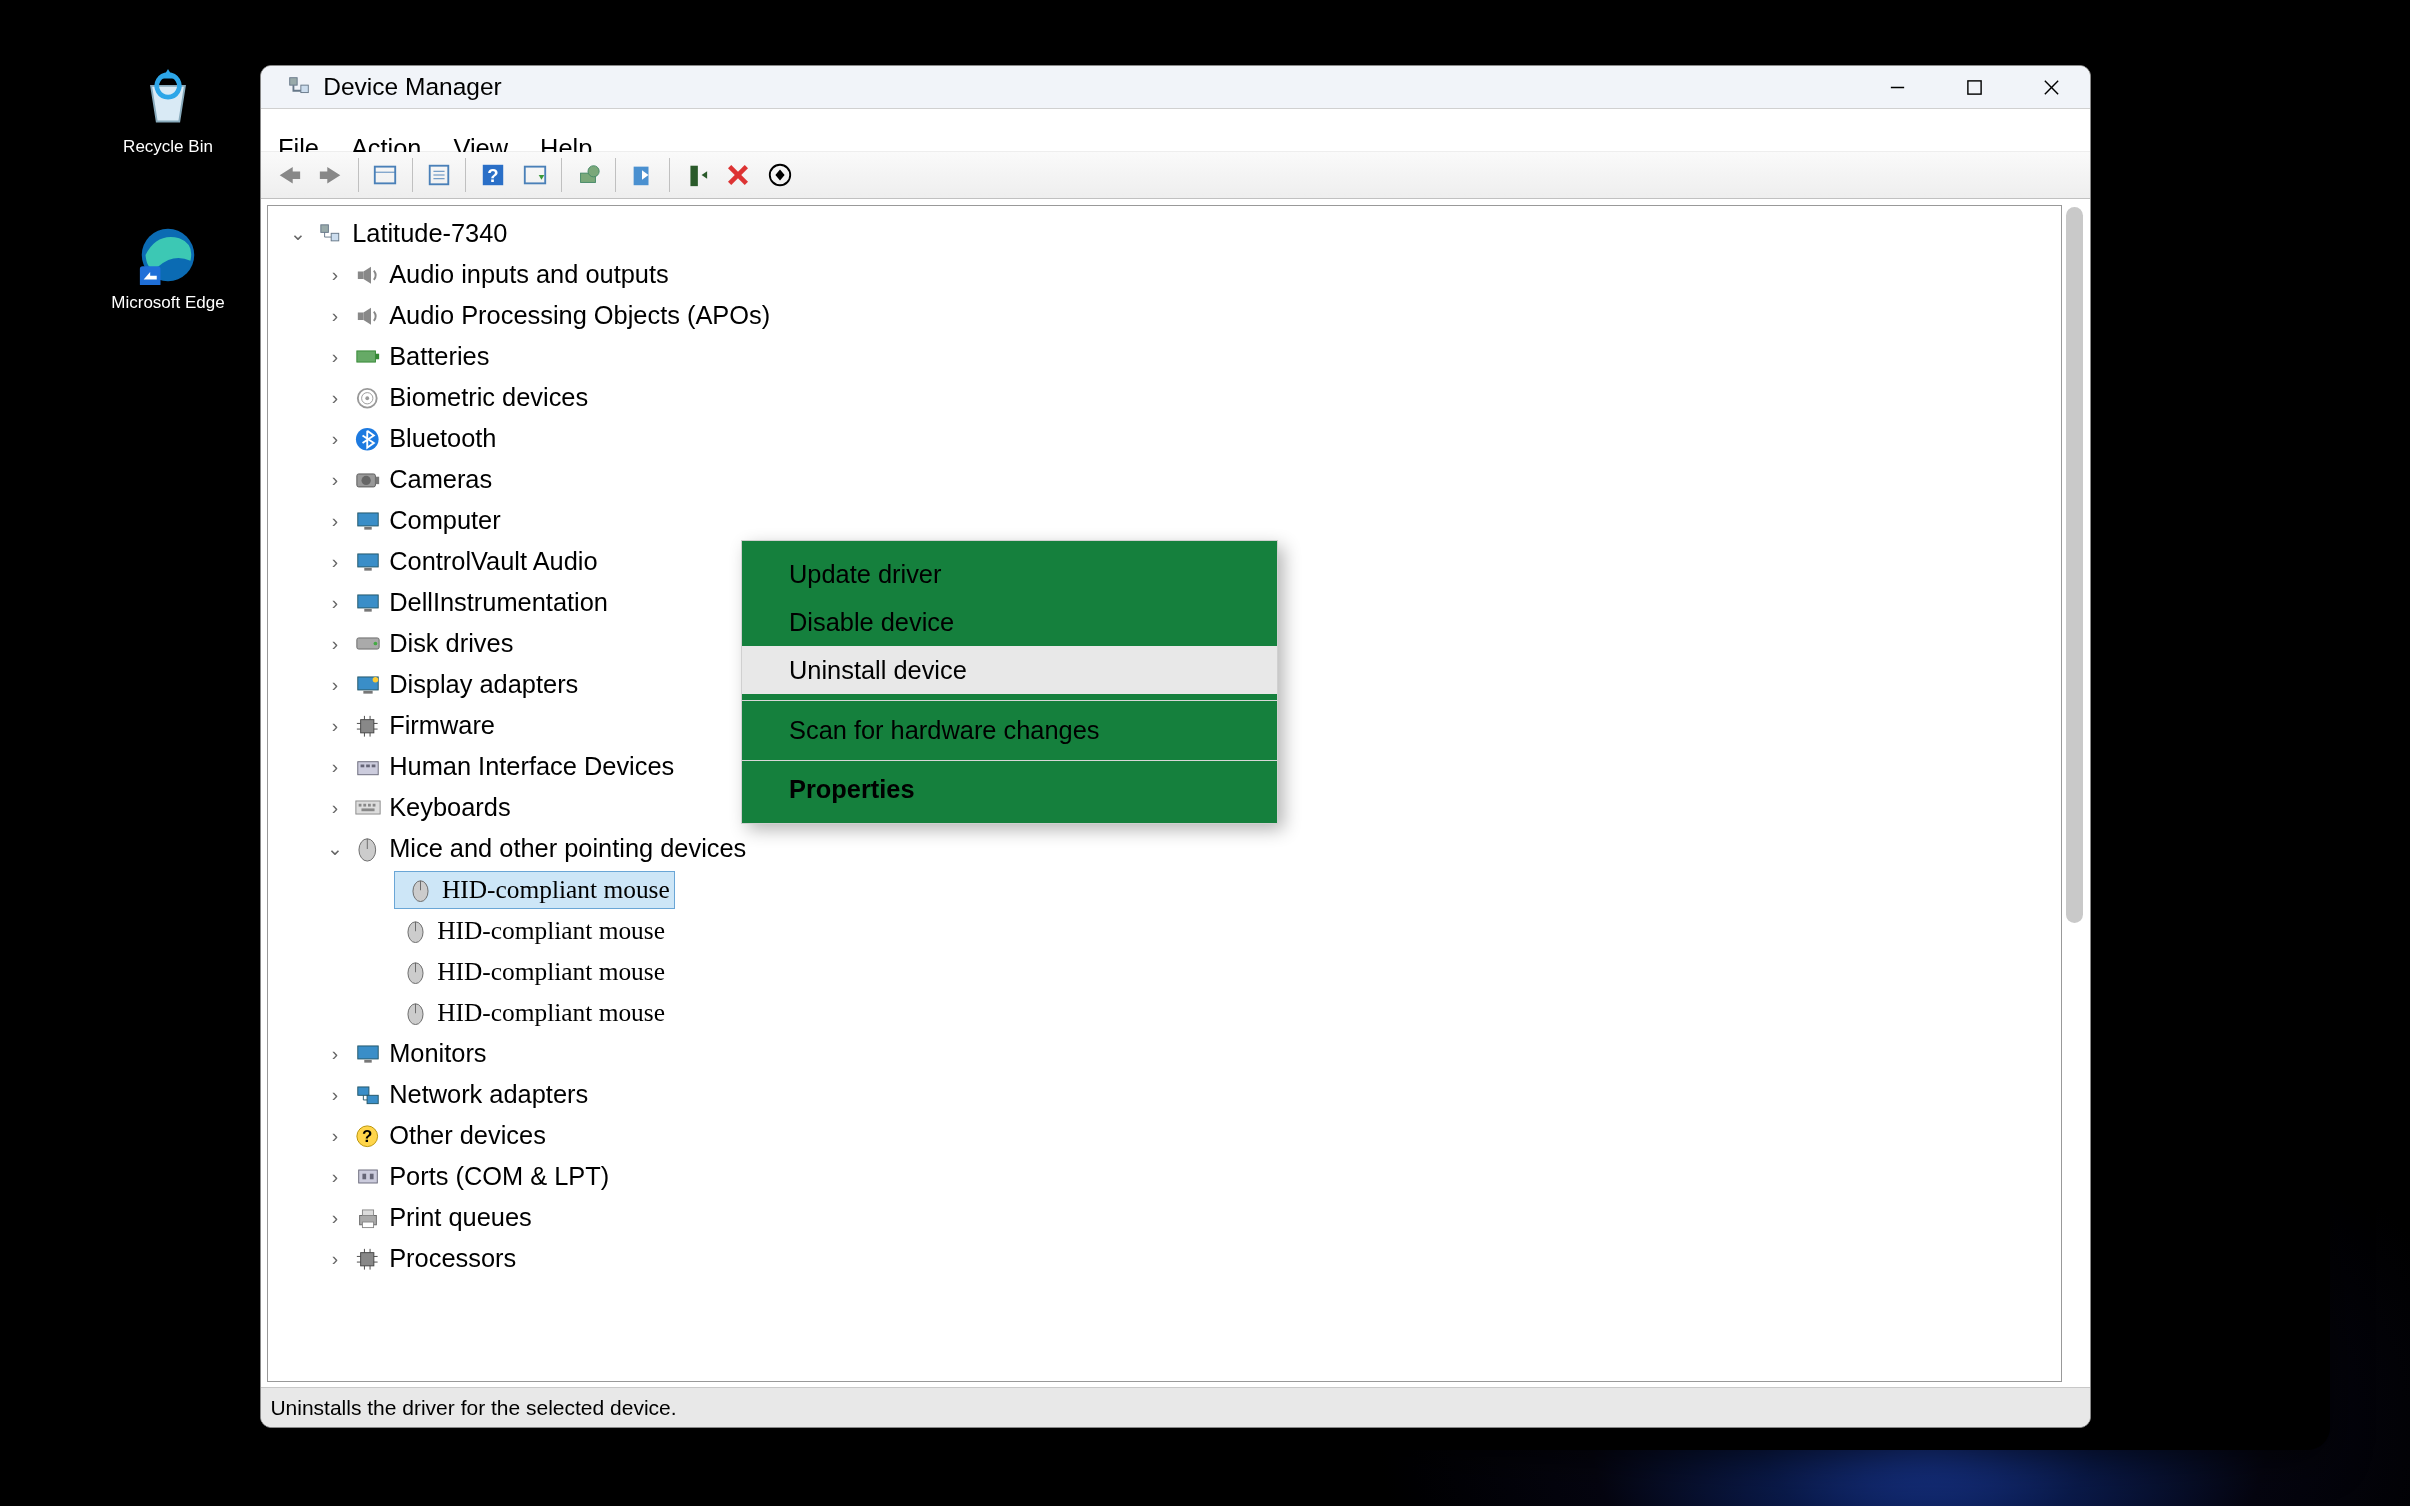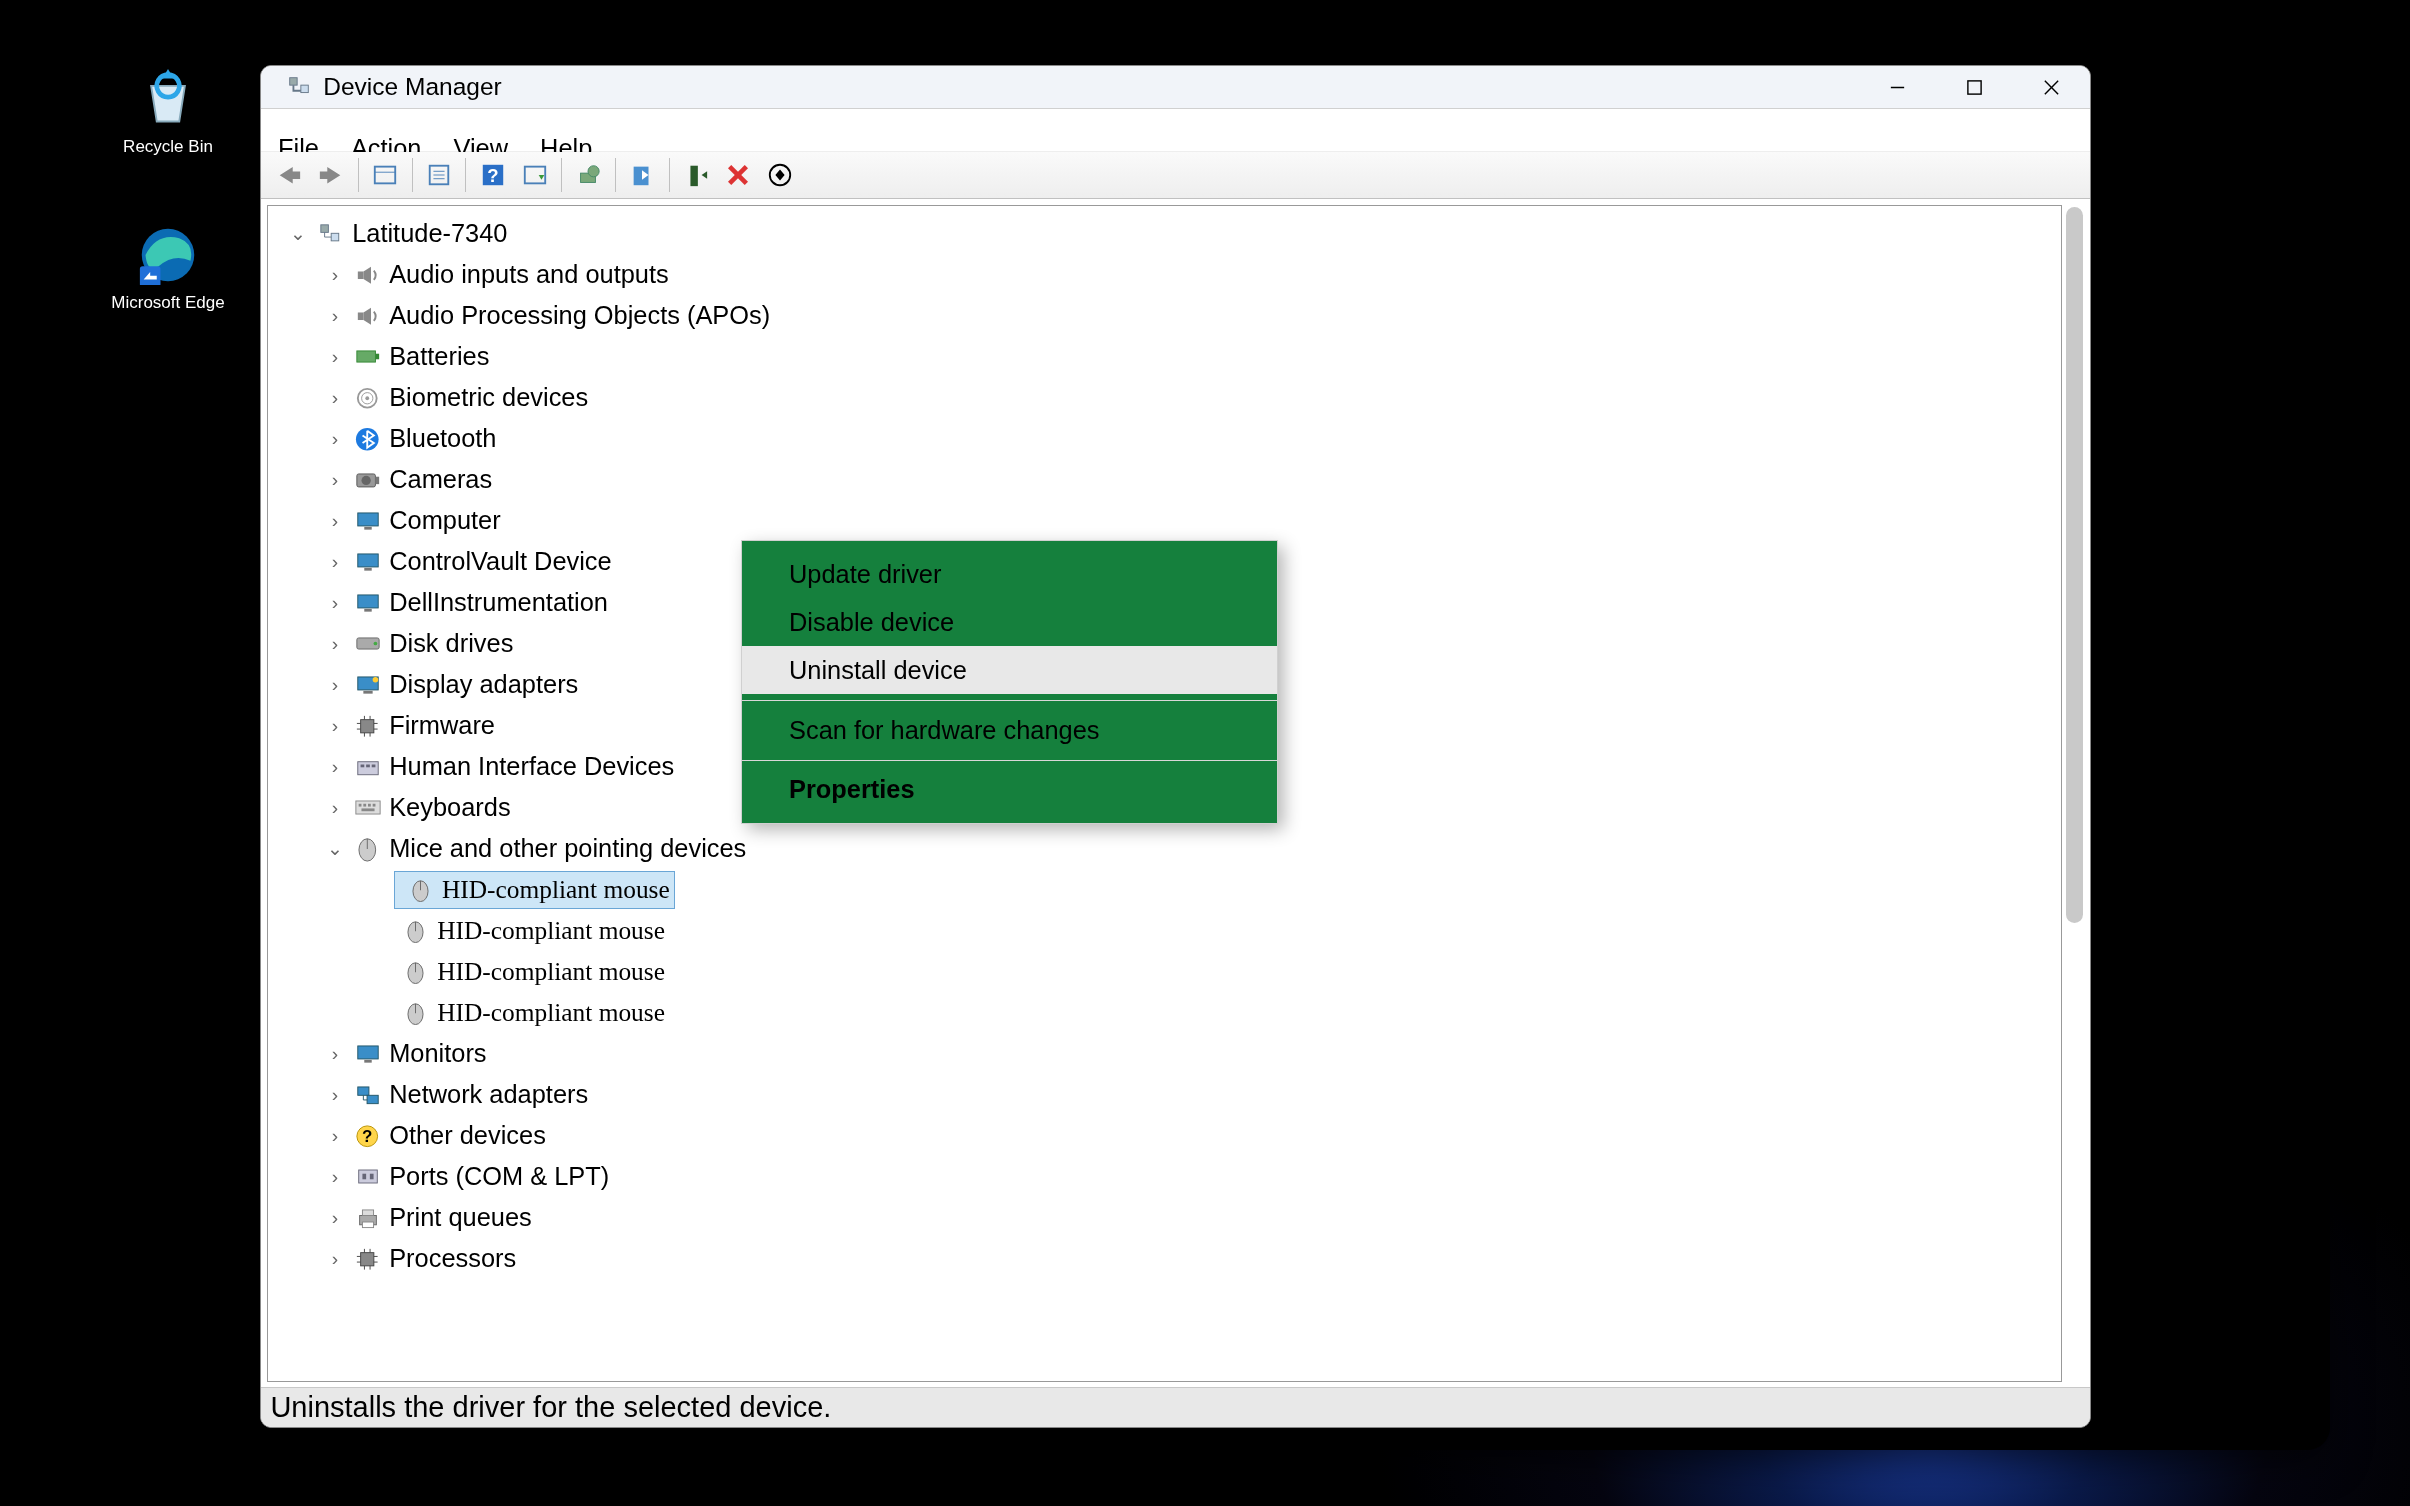--- a/index.html
+++ b/index.html
@@ -167,21 +167,21 @@
   .cm-item.hover { background: #e8e8e8; }
   .cm-item.bold { font-weight: 600; }
   .cm-sep { height: 0.9px; background: #d8d8d8; margin: 5.6px 0; }
 
   .statusbar {
     height: 40px;
     background: #e8e8e8;
     border-top: 0.9px solid #c8c8c8;
     display: flex; align-items: center;
     padding-left: 9.4px;
-    font-size: 29px;
+    font-size: 21px;
   }
 
   
   svg { display: block; }
 </style>
 </head>
 <body>
 
 <div class="desktop-bg"></div>
 
@@ -414,21 +414,21 @@
               <span class="label">Computer</span>
             </div>
             <div class="row indent1">
               <span class="expander closed"></span>
               <span class="ricon">
                 <svg width="26" height="22.6" viewBox="0 0 28 24">
                   <rect x="3" y="3" width="22" height="14" fill="#3a8ec8" stroke="#256"></rect>
                   <rect x="10" y="18" width="8" height="3" fill="#777"></rect>
                 </svg>
               </span>
-              <span class="label">ControlVault Device</span>
+              <span class="label">ControlVault Audio</span>
             </div>
             <div class="row indent1">
               <span class="expander closed"></span>
               <span class="ricon">
                 <svg width="26" height="22.6" viewBox="0 0 28 24">
                   <rect x="3" y="3" width="22" height="14" fill="#3a8ec8" stroke="#256"></rect>
                   <rect x="10" y="18" width="8" height="3" fill="#777"></rect>
                 </svg>
               </span>
               <span class="label">DellInstrumentation</span>

